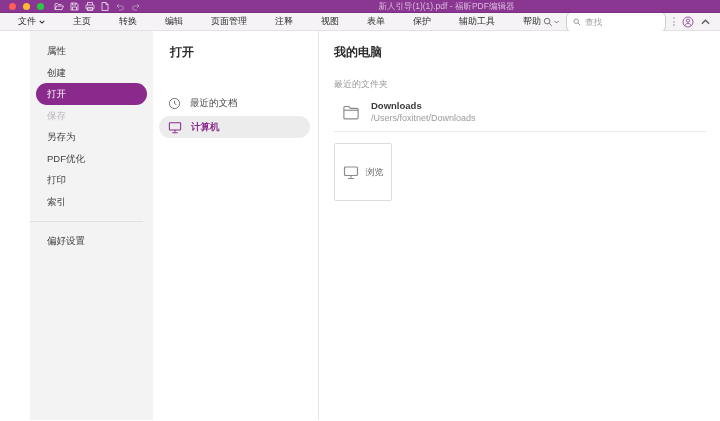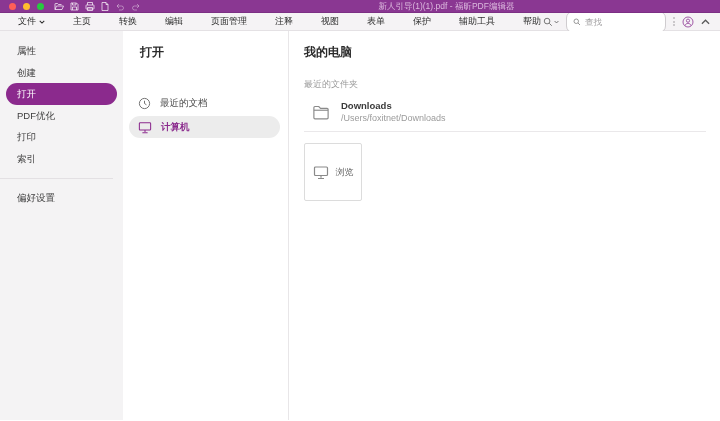--- a/index.html
+++ b/index.html
@@ -23,21 +23,21 @@
   .tab { cursor:default; white-space:nowrap; display:flex; align-items:center; gap:3px; }
   .right-ctl { margin-left:auto; display:flex; align-items:center; gap:7px; }
   .zoomsel { display:flex; align-items:center; gap:1px; color:#6e6e6e; }
   .searchbox { width:100px; height:13px; background:#fff; border:1px solid #cfcccf; border-radius:7px; display:flex; align-items:center; padding:10px 6px; gap:4px; }
   .searchbox input { border:none; outline:none; width:70px; font-size:8.5px; background:transparent; font-family:inherit; color:#444; }
   .searchbox input::placeholder { color:#a2a0a2; }
   .dots { color:#bdbabd; }
   .dots i { display:block; width:2px; height:2px; border-radius:50%; background:#bdbabd; margin:1.5px 0; }
 
   
-  .content { display:flex; height:389px; }
+  .content { display:flex; height:389px;margin-left:30px; }
   .sidebar { width:123px; background:#f4f3f4; padding-top:9px; flex:none; }
   .side-item { height:21.5px; line-height:21.5px; padding-left:17px; font-size:9.5px; color:#3d3d3d; cursor:default; white-space:nowrap; }
   .side-item.selected { background:#8b2a8d; color:#fff; border-radius:11px; margin:0 6px; padding-left:11px; }
   .side-item.disabled { color:#b9b5b9; }
   .side-div { height:1px; background:#e3e0e3; margin:9px 10px 8px 0; }
 
   .middle { width:166px; border-right:1px solid #e8e6e8; background:#fff; flex:none; padding-top:13px; }
   .panel-title { font-size:12px; font-weight:bold; color:#2a2a2a; margin-left:17px; }
   .open-list { margin-top:31px; }
   .open-row { display:flex; align-items:center; gap:9px; height:22px; margin:0 8px 2px 6px; padding-left:9px; border-radius:11px; font-size:9.5px; color:#4a4a4a; cursor:default; }
@@ -166,20 +166,22 @@
     </span>
   </div>
 </div>
 
 <div class="content">
 
   <div class="sidebar">
     <div class="side-item">属性</div>
     <div class="side-item">创建</div>
     <div class="side-item selected">打开</div>
+    <div class="side-item disabled">保存</div>
+    <div class="side-item">另存为</div>
     <div class="side-item">PDF优化</div>
     <div class="side-item">打印</div>
     <div class="side-item">索引</div>
     <div class="side-div"></div>
     <div class="side-item">偏好设置</div>
   </div>
 
   <div class="middle">
     <div class="panel-title">打开</div>
     <div class="open-list">

